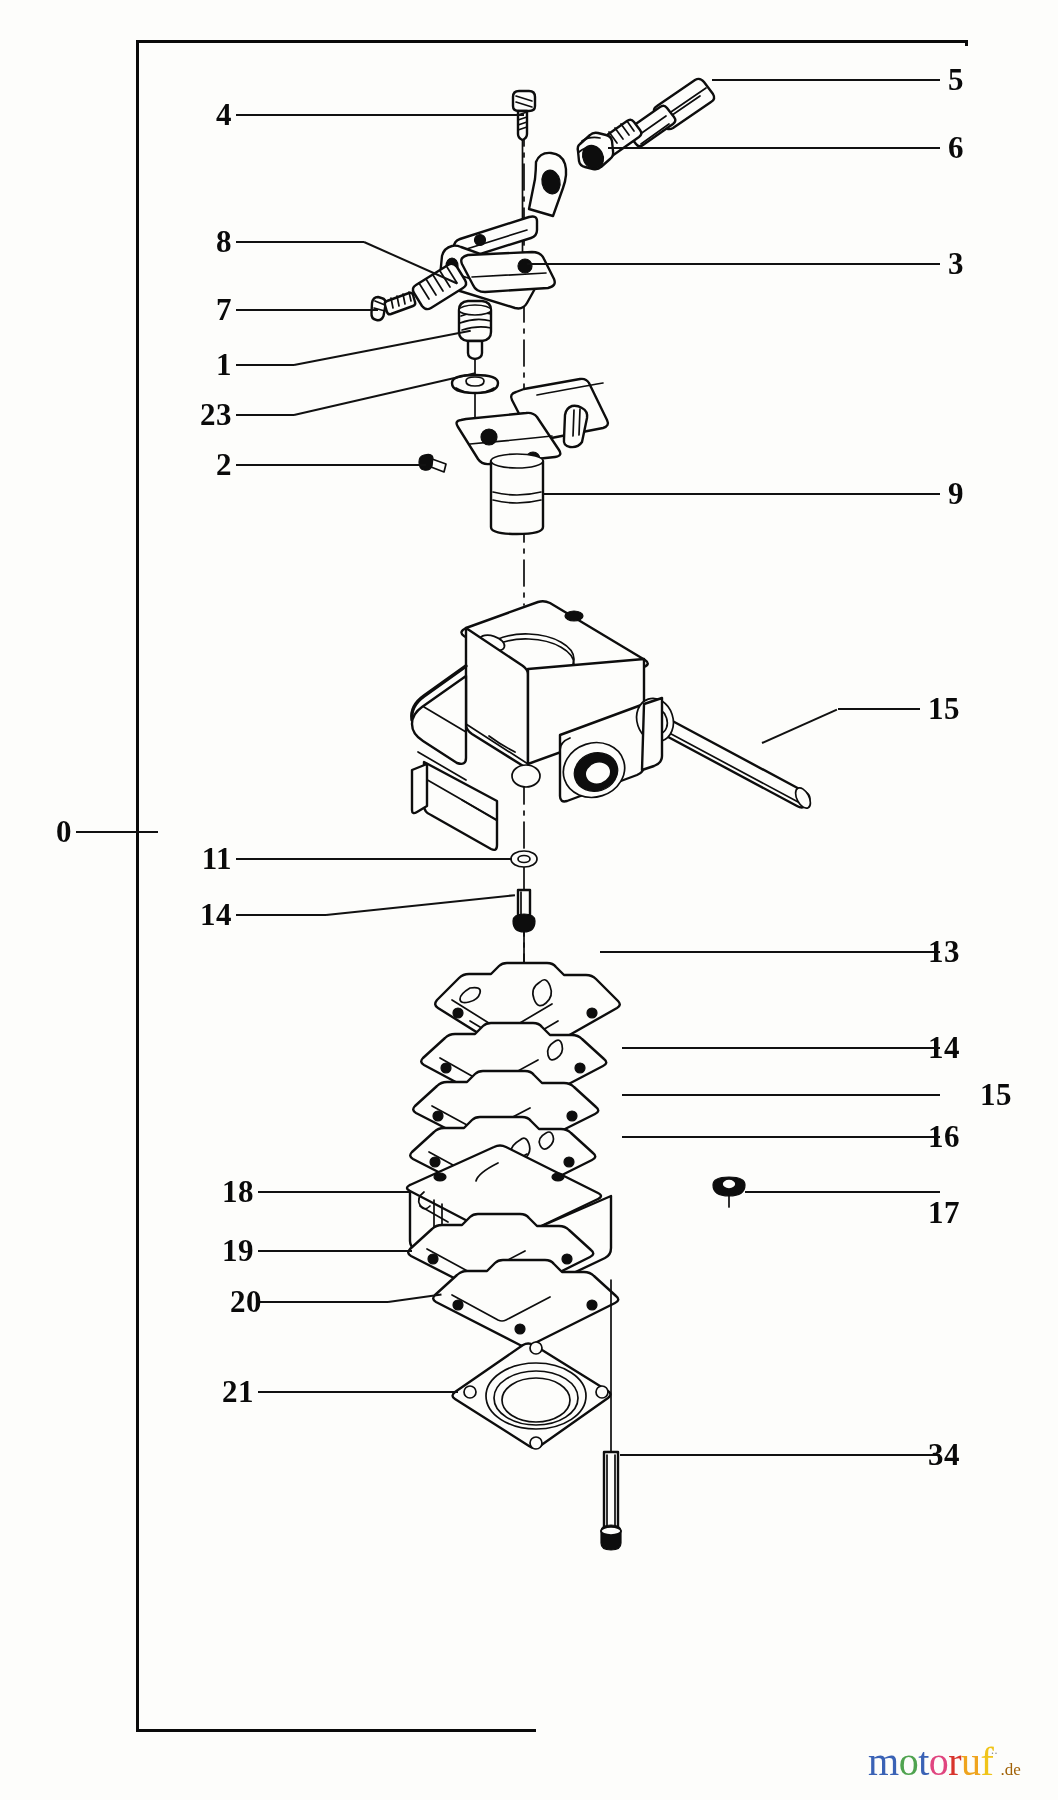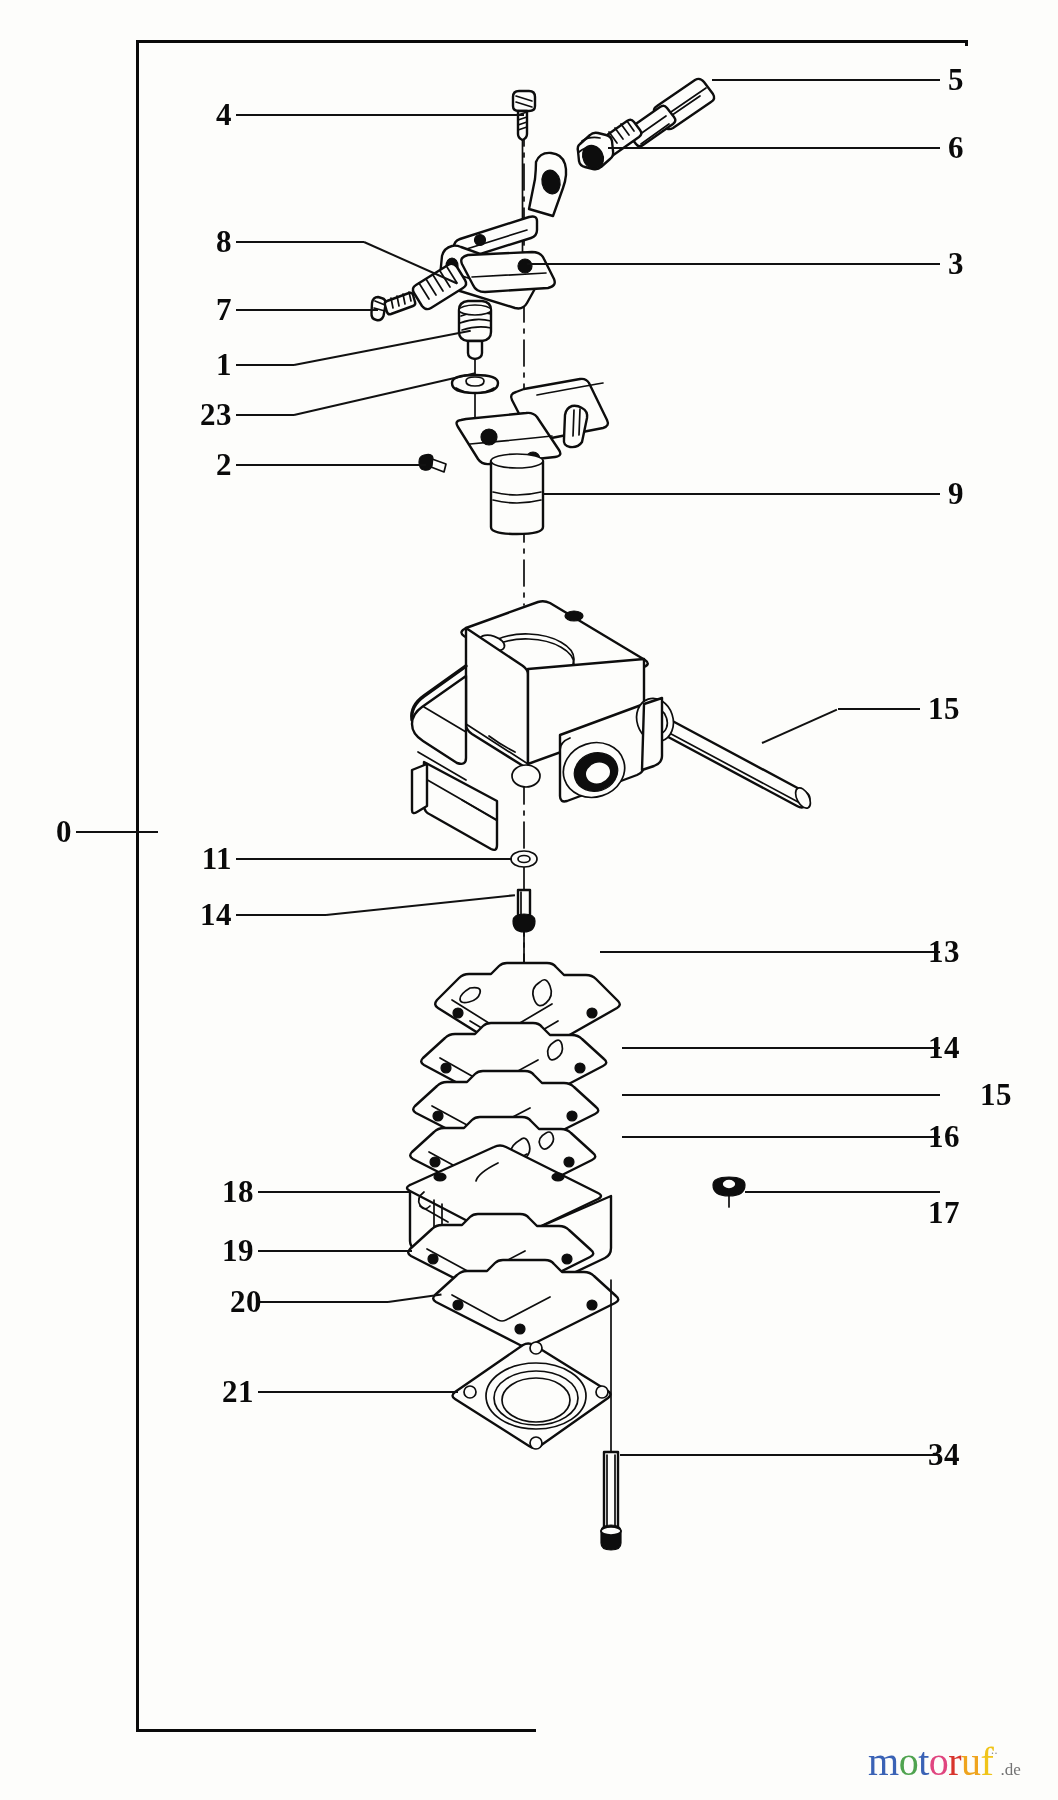--- a/index.html
+++ b/index.html
@@ -42,21 +42,21 @@
 
   
   #logo{
     position:absolute;
     font-family:"Liberation Serif", serif;
     font-size:40px;
     line-height:40px;
     white-space:nowrap;
     letter-spacing:-0.5px;
   }
-  #logo .suffix{font-size:17px;color:#737373;letter-spacing:0;}
+  #logo .suffix{font-size:17px;color:#a16207;letter-spacing:0;}
   #logo .dot{font-size:12px;position:relative;top:-18px;left:-3px;}
 </style>
 </head>
 <body>
 
 <div id="page">
 
   <svg class="art" viewBox="0 0 1058 1800">
 
     <g>

